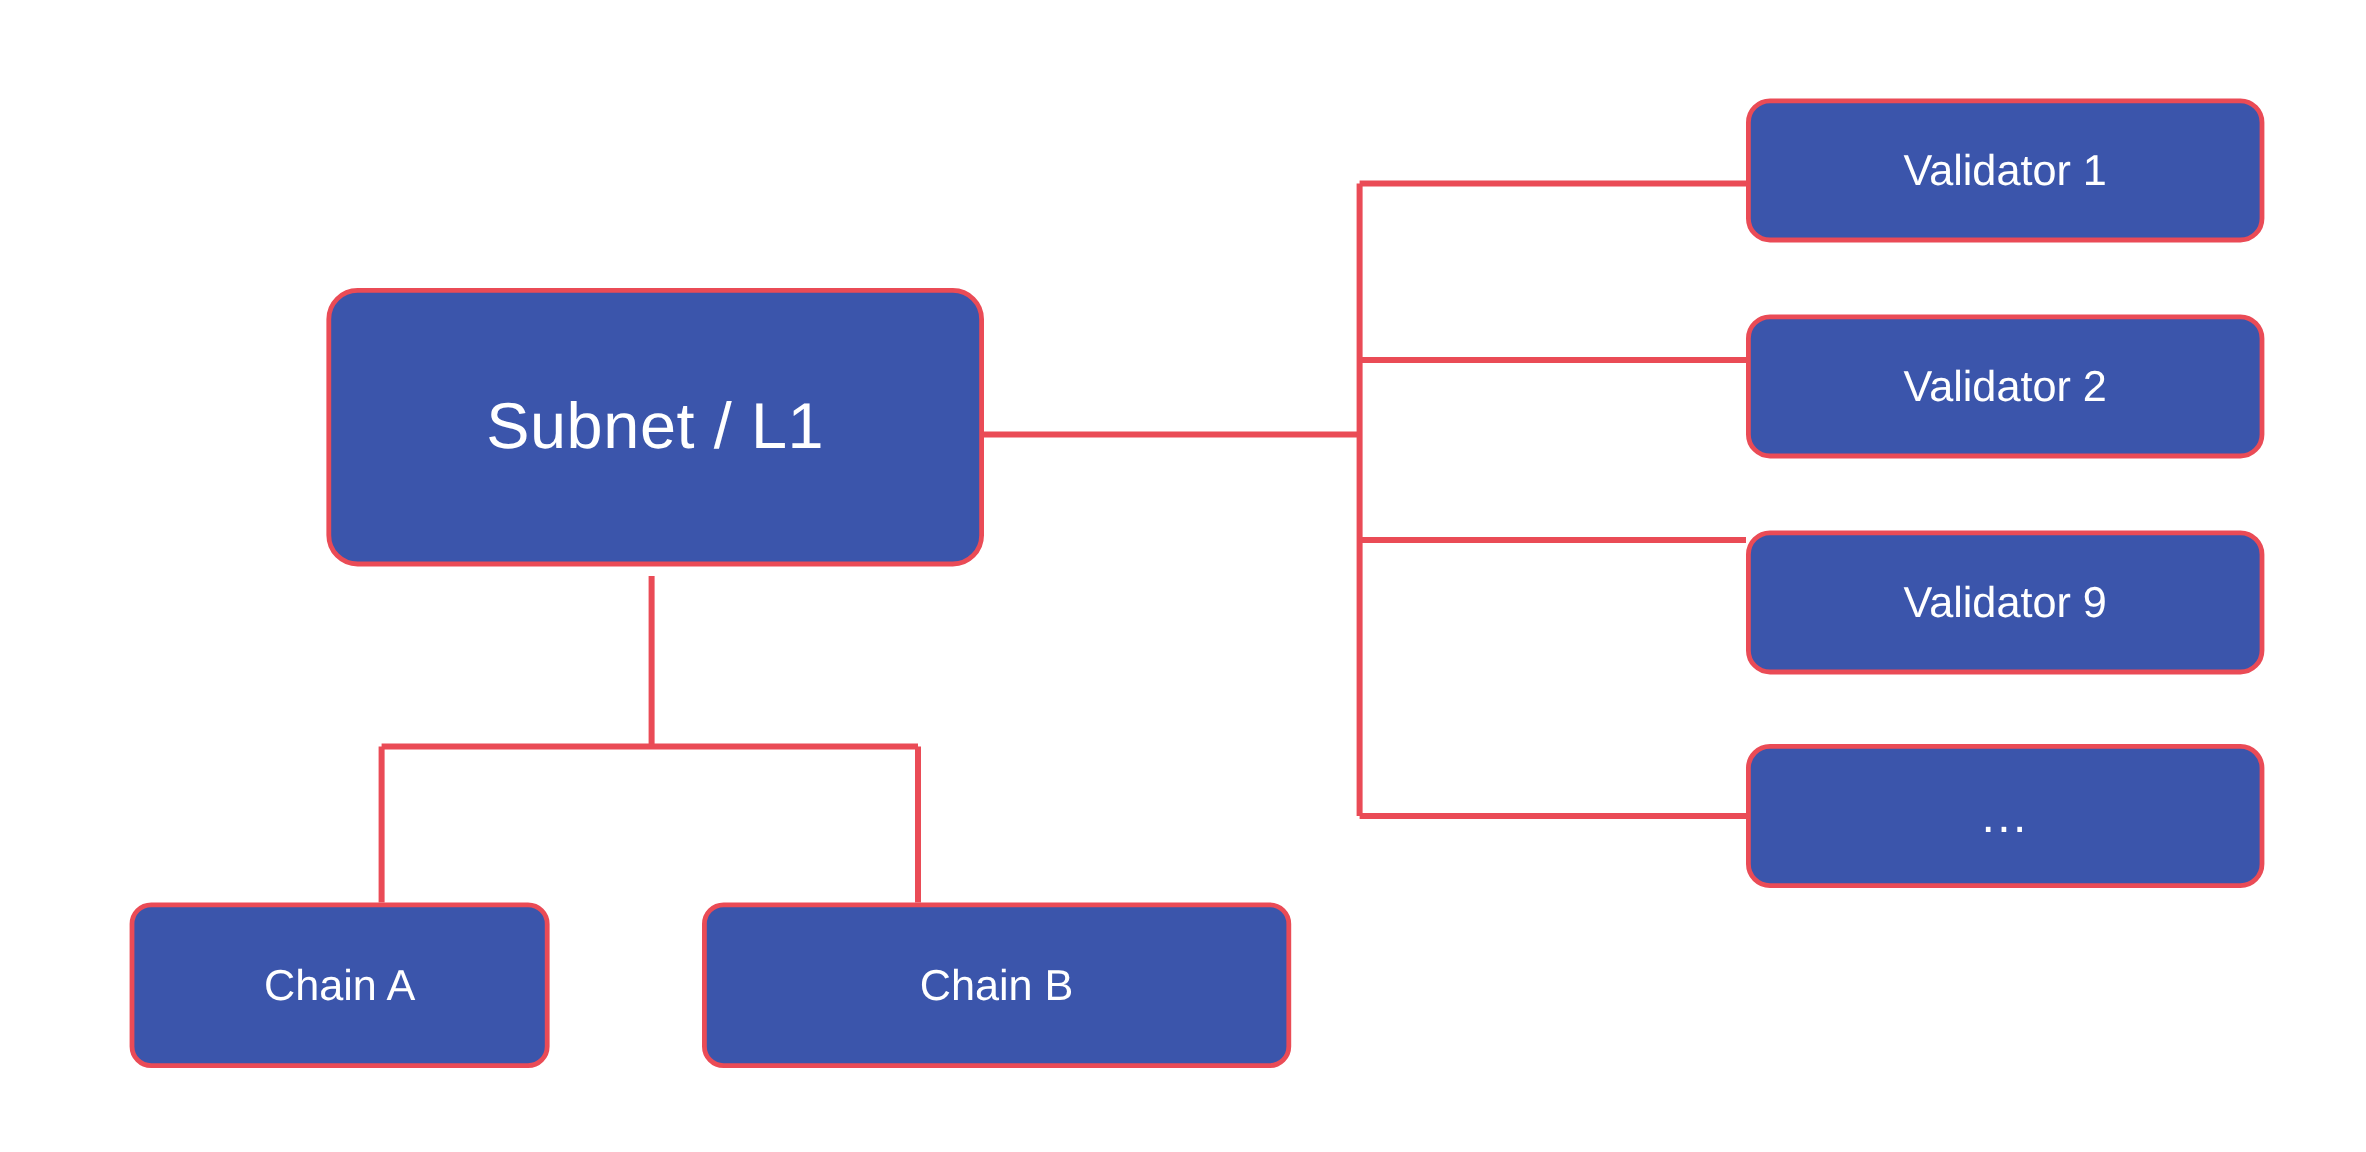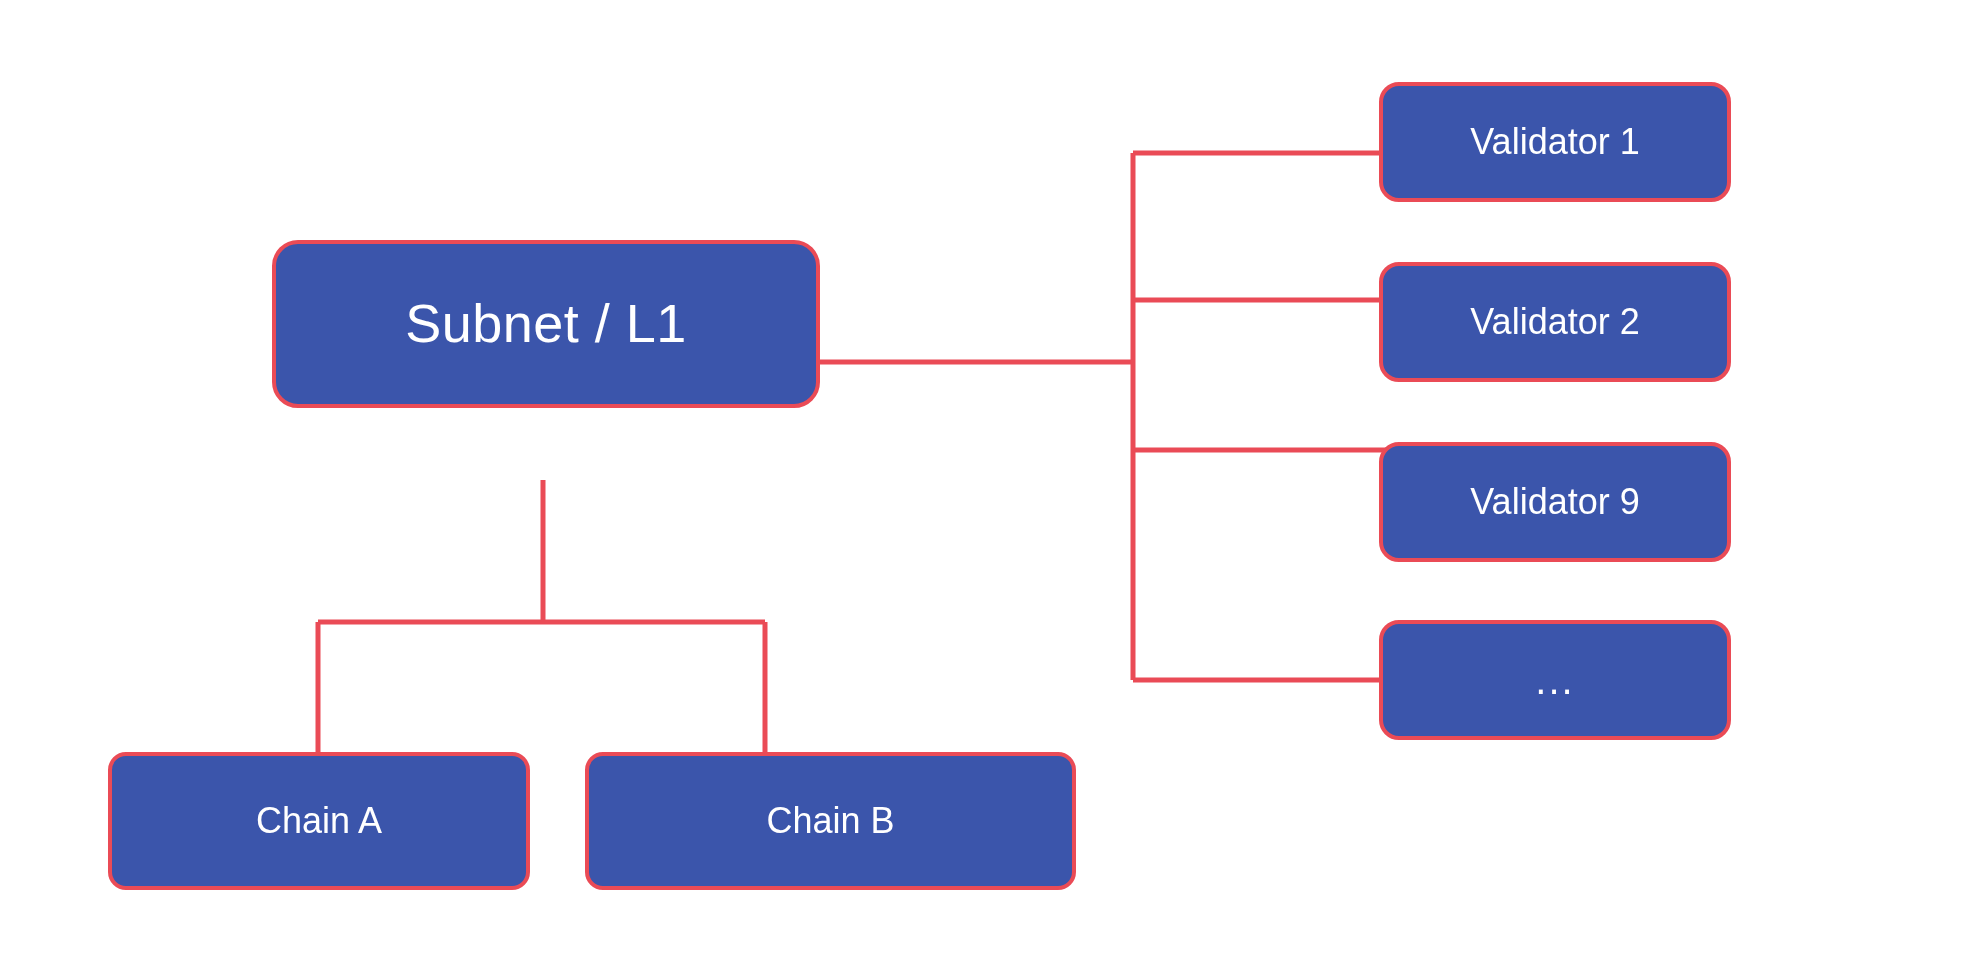--- a/index.html
+++ b/index.html
@@ -37,37 +37,37 @@
     justify-content: center;
     text-align: center;
     line-height: 1.1;
     z-index: 2;
     user-select: none;
   }
   .node-root {
     left: 272px;
     top: 240px;
     width: 548px;
-    height: 168px;
+    height: 232px;
     border-radius: 26px;
     font-size: 54px;
     letter-spacing: 0.5px;
   }
   .node-chain {
     top: 752px;
     height: 138px;
     border-radius: 18px;
     font-size: 36px;
   }
-  .node-chain-a { left: 108px; width: 422px; }
+  .node-chain-a { left: 108px; width: 350px; }
   .node-chain-b { left: 585px; width: 491px; }
 
   .node-validator {
-    left: 1379px;
-    width: 352px;
+    left: 1455px;
+    width: 432px;
     height: 120px;
     border-radius: 20px;
     font-size: 36px;
     justify-content: center;
   }
   .node-validator-1 { top: 82px; }
   .node-validator-2 { top: 262px; }
   .node-validator-3 { top: 442px; }
   .node-validator-4 { top: 620px; font-size: 40px; letter-spacing: 2px; }
 </style>

